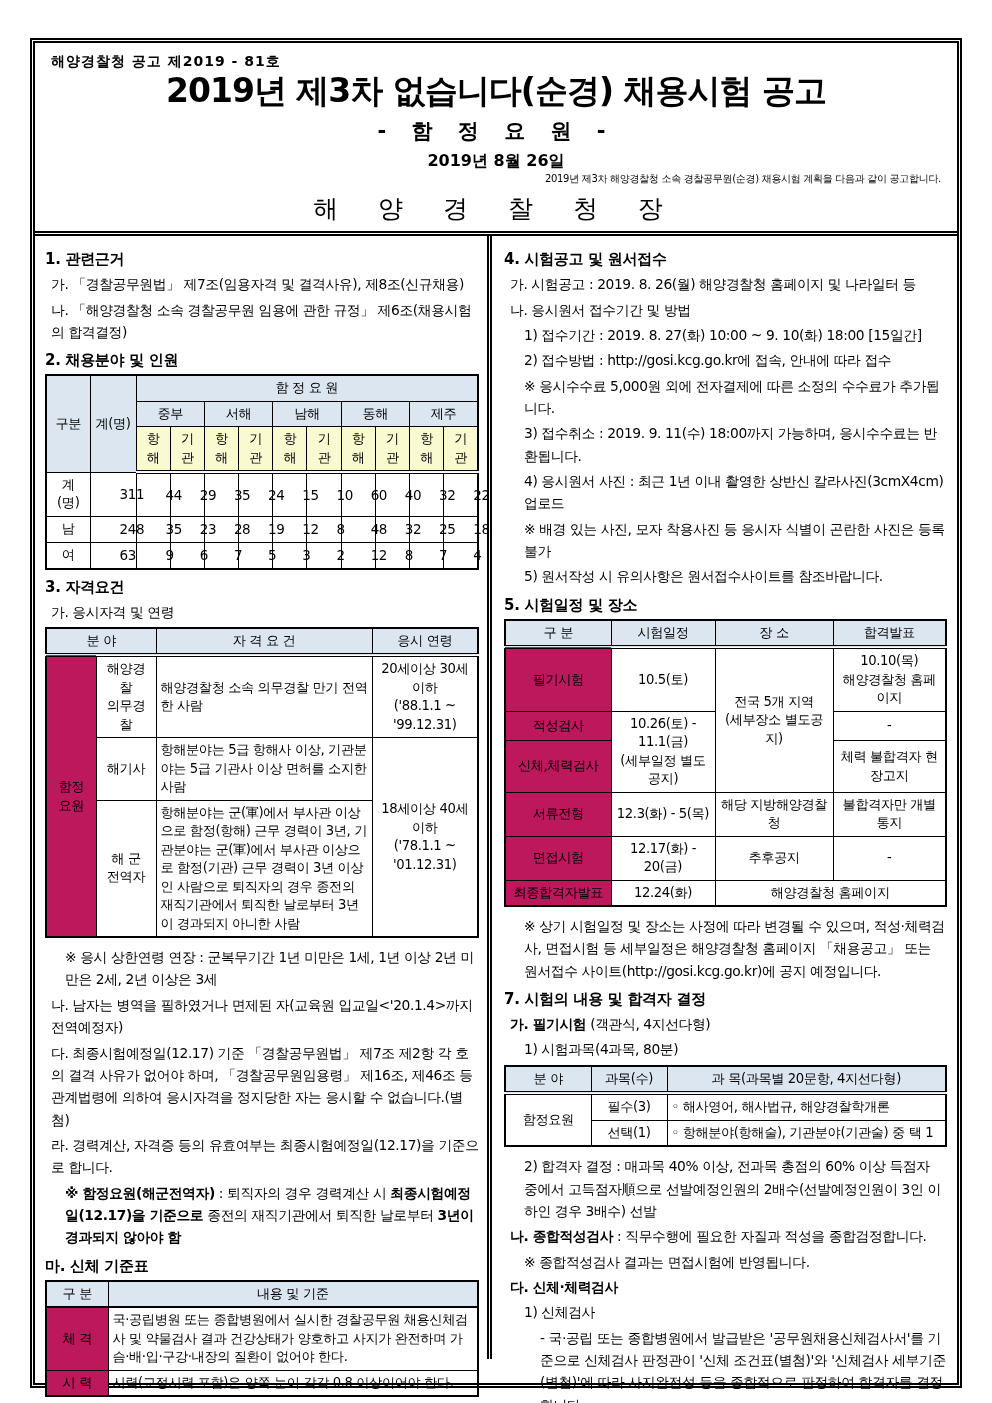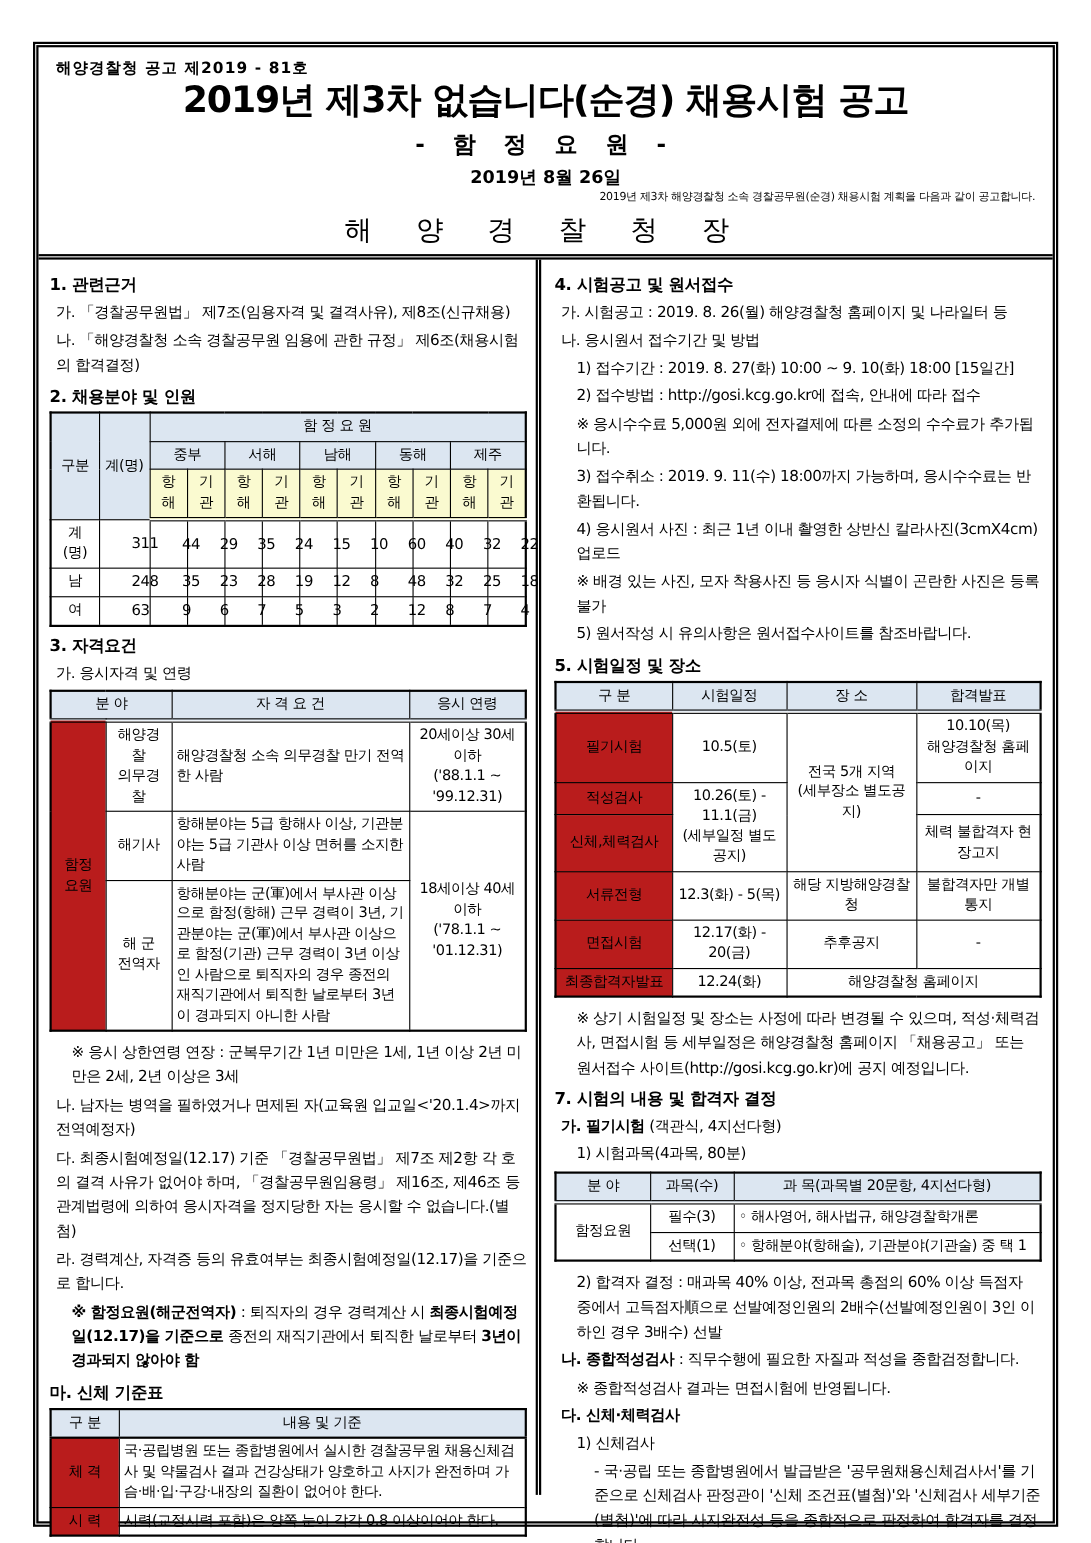--- a/index.html
+++ b/index.html
@@ -35,21 +35,21 @@
   .i3{padding-left:36px;}
   .b{font-weight:bold;}
   .pre{white-space:pre-line;}
   
   table{border-collapse:collapse;width:100%;table-layout:fixed;margin:4px 0 8px 0;}
   table{border:2px solid #000;}
   th,td{border:1px solid #000;font-size:13.2px;padding:3px 4px;text-align:center;vertical-align:middle;font-weight:normal;letter-spacing:-0.4px;line-height:1.4;}
   .dblb th,.dblb td{border-bottom:4px double #000;}
   .bg-blue{background:#DCE6F1;}
   .bg-yellow{background:#FAFAD0;}
-  .bg-green{background:#b91c1c;}
+  .bg-green{background:#be185d;}
   .ta-l{text-align:left;}
   .num{font-size:13.5px;padding-left:29px;}
 </style>
 </head>
 <body>
 
 <div class="page">
 
   <div class="hdr">
     <div class="notice-no">해양경찰청 공고  제2019 - 81호</div>

